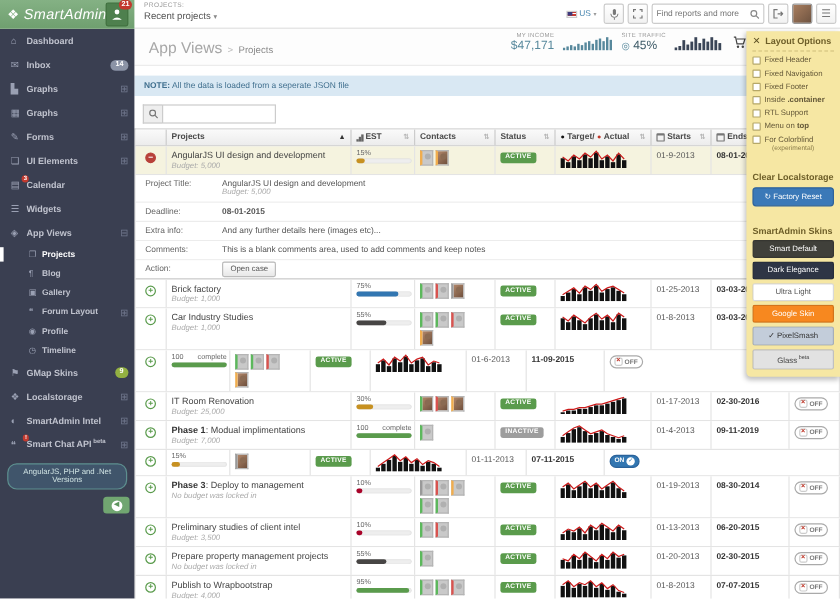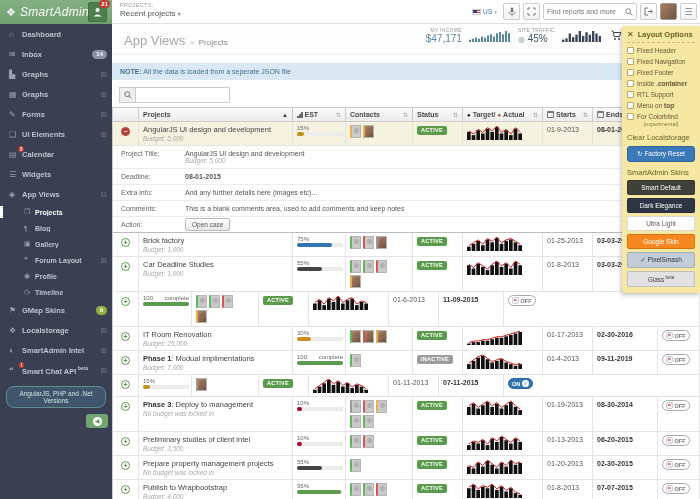--- a/index.html
+++ b/index.html
@@ -118,21 +118,21 @@
 
   
   .panel { position:absolute; top:26px; right:0; width:78px; background:#f6e7a3; z-index:50; border-radius:0 0 0 4px; box-shadow:-1px 2px 4px rgba(0,0,0,.25); padding:4px 5px 6px 5px; }
   .panel-hd { display:flex; align-items:center; gap:4px; border-bottom:1px dashed #cdbd7a; padding-bottom:3px; }
   .panel-close { color:#5b4f22; font-weight:bold; font-size:8px; cursor:pointer; }
   .panel-title { color:#6d5e28; font-weight:bold; font-size:7.5px; }
   .chk-row { display:flex; align-items:center; gap:3px; margin-top:4px; cursor:pointer; }
   .chk { width:7px; height:7px; background:#fff; border:1px solid #b6a868; border-radius:1px; flex:0 0 7px; }
   .chk-lbl { font-size:6.5px; color:#635737; }
   .chk-sub { font-size:5.5px; color:#8a7c49; text-align:center; margin-top:1px; }
-  .panel-sec { font-size:7.5px; font-weight:normal; color:#6d5e28; margin-top:6px; }
+  .panel-sec { font-size:7.5px; font-weight:bold; color:#6d5e28; margin-top:16px; }
   .btn-reset { margin-top:4px; width:100%; background:#3b79b8; border:1px solid #2f639a; color:#fff; font-size:6.5px; border-radius:3px; padding:3px 0; text-align:center; cursor:pointer; }
   .skin-btn { margin-top:3px; width:100%; font-size:6.5px; border-radius:2px; padding:3px 0; text-align:center; cursor:pointer; border:1px solid rgba(0,0,0,.15); }
   .skin-btn .sup { font-size:4.5px; }
 
   svg { display:block; }
 </style>
 </head>
 <body>
 
 <div class="app">
@@ -521,21 +521,21 @@
           <div class="cell c8"><span class="toggle">
               <span class="x">×</span>
               <span>OFF</span>
             </span></div>
         </div>
         <div class="trow">
           <div class="cell c0">
             <div class="expander plus">+</div>
           </div>
           <div class="cell c1">
-            <div class="ptitle">Car Deadline Studies</div>
+            <div class="ptitle">Car Industry Studies</div>
             <div class="psub">Budget: 1,000</div>
           </div>
           <div class="cell c2">
             <div class="prog-lbl">
               <span>55%</span>
               <span></span>
             </div>
             <div class="prog">
               <i style="width: 55%; background: rgb(71, 69, 68);"></i>
             </div>

